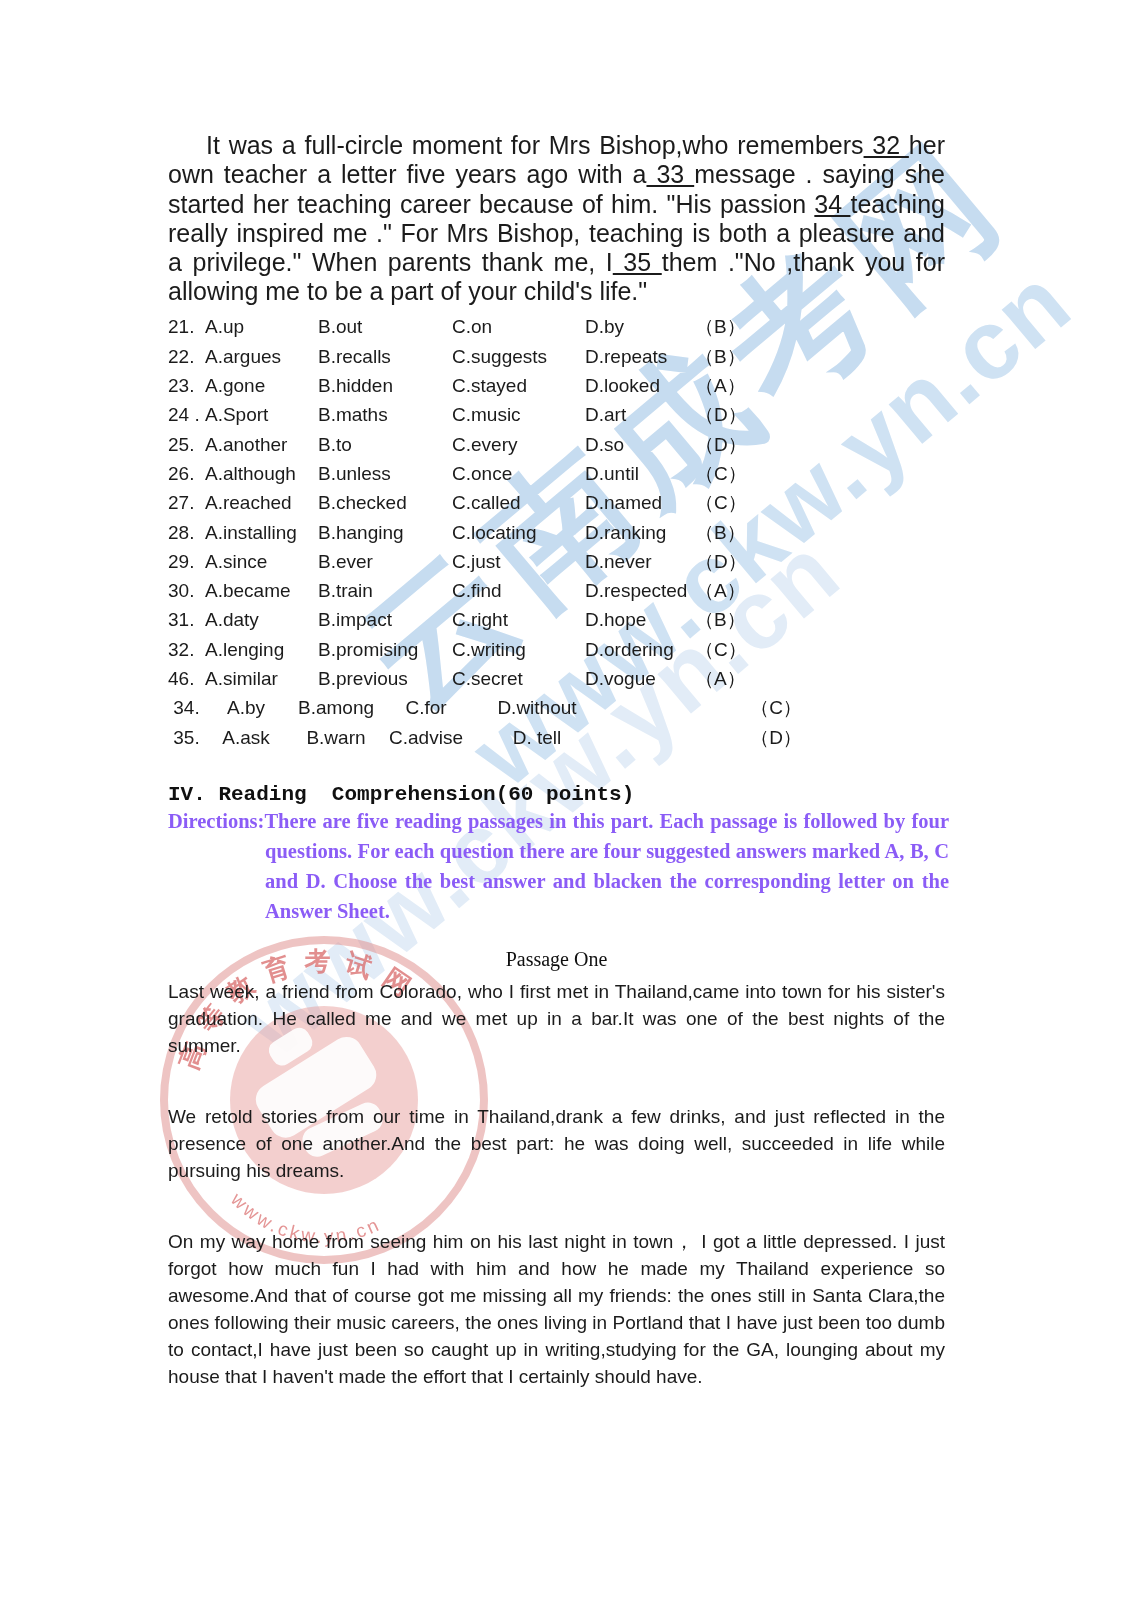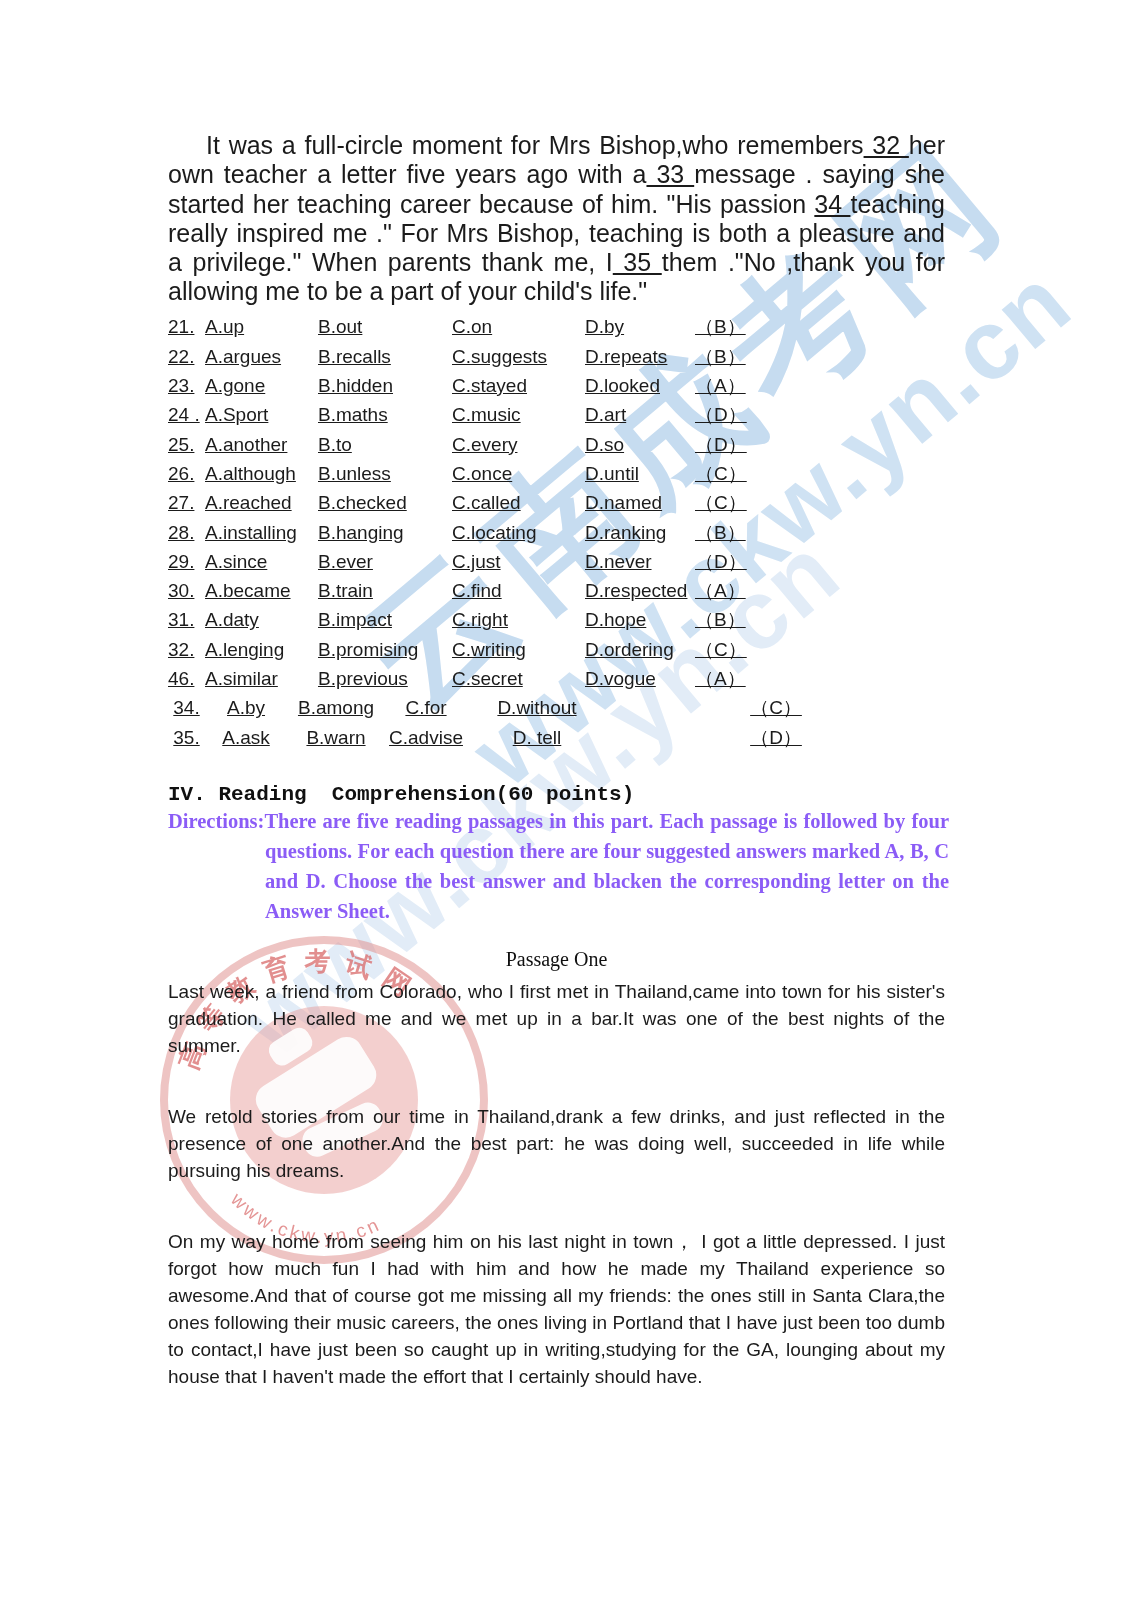--- a/index.html
+++ b/index.html
@@ -15,21 +15,21 @@
   .wm-url{font-size:98px;font-weight:bold;color:#cfe2f3;letter-spacing:2px;line-height:1.15;}
   .wm-url2{position:absolute;left:120px;top:740px;width:840px;text-align:center;
     transform:rotate(-40deg);font-size:98px;font-weight:bold;color:#e2ecf7;letter-spacing:2px;}
   .stamp{position:absolute;left:152px;top:928px;width:344px;height:344px;}
   
   .content{position:relative;z-index:2;padding:131px 186px 0 168px;}
   .intro{font-size:25px;line-height:29.3px;text-align:justify;text-indent:38px;margin:0;}
   .intro .u{text-decoration:underline;}
   .qtable{margin-top:6px;font-size:19px;}
   .qrow{display:grid;grid-template-columns:37px 113px 134px 133px 110px 1fr;
-    height:29.3px;align-items:center;text-decoration:underline;}
+    height:29.3px;align-items:center;}
   .qrow.compact{grid-template-columns:37px 82px 98px 82px 140px 1fr;text-align:center;}
   .qrow span{white-space:nowrap;}
   .section{font-family:Liberation Mono, monospace;font-size:21px;font-weight:bold;color:#101010;
     margin:31px 0 0 0;white-space:pre-wrap;}
   .directions{font-family:"Liberation Serif",serif;font-size:20.5px;font-weight:bold;color:#8b5cf6;
     line-height:30px;width:684px;text-align:justify;padding-left:97px;text-indent:-97px;}
   .passage-title{font-family:"Liberation Serif",serif;font-size:20px;font-weight:normal;color:#101010;
     text-align:center;margin:22px 0 0 0;}
   .body-para{font-size:19px;line-height:27px;text-align:justify;margin:0 0 44px 0;}
   .body-para.first{margin-top:7px;margin-bottom:44px;}

